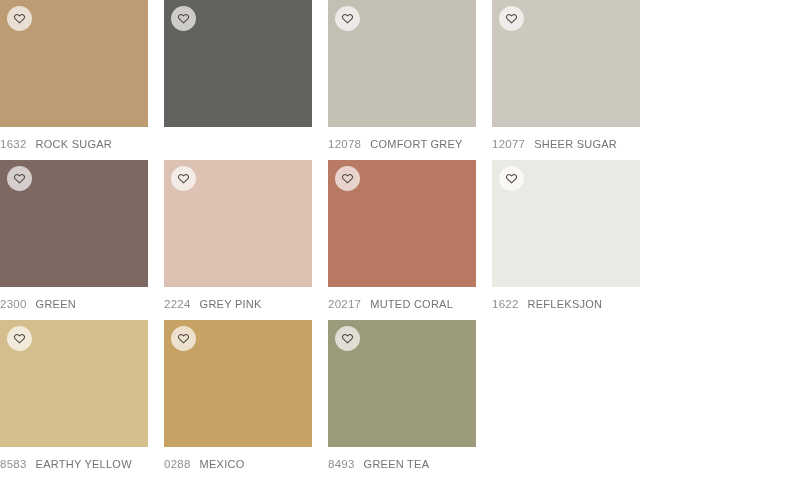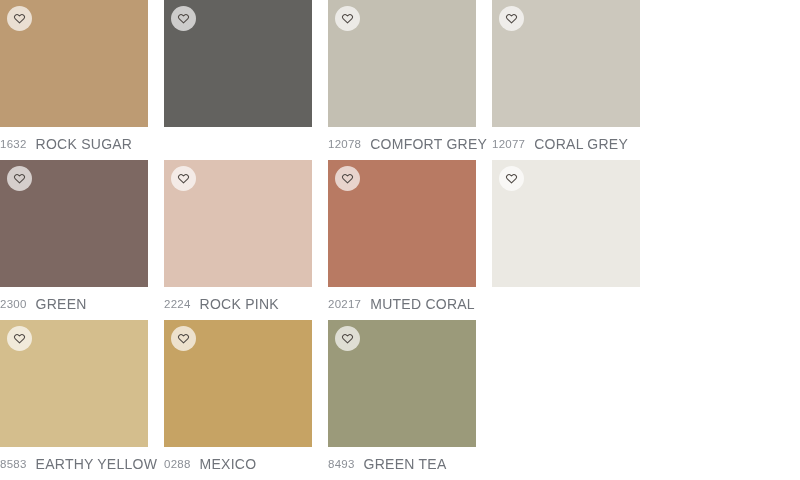--- a/index.html
+++ b/index.html
@@ -82,21 +82,21 @@
     color: #7b7f86;
   }
 
   .swatch-code {
     color: #8b8f96;
     font-size: 11.5px;
   }
 
   .swatch-name {
     color: #6f737a;
-    font-size: 14px;
+    font-size: 11px;
     margin-left: 9px;
   }
 </style>
 </head>
 <body>
 
 <div id="swatch-grid" style="background: rgb(255, 255, 255);">
   <div class="swatch-card">
     <div class="swatch-color" style="background: rgb(189, 155, 115);">
       <div class="fav-badge">
@@ -146,21 +146,21 @@
       <div class="fav-badge">
         <span>
           <svg viewBox="0 0 24 24" aria-hidden="true">
             <path d="M12 20.2 4.2 12.6a4.6 4.6 0 0 1 0-6.5 4.6 4.6 0 0 1 6.5 0l1.3 1.3 1.3-1.3a4.6 4.6 0 0 1 6.5 0 4.6 4.6 0 0 1 0 6.5z"></path>
           </svg>
         </span>
       </div>
     </div>
     <div class="swatch-label">
       <span class="swatch-code">12077</span>
-      <span class="swatch-name">CORAL GREY</span>
+      <span class="swatch-name">SHEER SUGAR</span>
     </div>
   </div>
 
   <div class="swatch-card">
     <div class="swatch-color" style="background: rgb(125, 104, 98);">
       <div class="fav-badge">
         <span>
           <svg viewBox="0 0 24 24" aria-hidden="true">
             <path d="M12 20.2 4.2 12.6a4.6 4.6 0 0 1 0-6.5 4.6 4.6 0 0 1 6.5 0l1.3 1.3 1.3-1.3a4.6 4.6 0 0 1 6.5 0 4.6 4.6 0 0 1 0 6.5z"></path>
           </svg>
@@ -178,21 +178,21 @@
       <div class="fav-badge">
         <span>
           <svg viewBox="0 0 24 24" aria-hidden="true">
             <path d="M12 20.2 4.2 12.6a4.6 4.6 0 0 1 0-6.5 4.6 4.6 0 0 1 6.5 0l1.3 1.3 1.3-1.3a4.6 4.6 0 0 1 6.5 0 4.6 4.6 0 0 1 0 6.5z"></path>
           </svg>
         </span>
       </div>
     </div>
     <div class="swatch-label">
       <span class="swatch-code">2224</span>
-      <span class="swatch-name">ROCK PINK</span>
+      <span class="swatch-name">GREY PINK</span>
     </div>
   </div>
 
   <div class="swatch-card">
     <div class="swatch-color" style="background: rgb(184, 122, 99);">
       <div class="fav-badge">
         <span>
           <svg viewBox="0 0 24 24" aria-hidden="true">
             <path d="M12 20.2 4.2 12.6a4.6 4.6 0 0 1 0-6.5 4.6 4.6 0 0 1 6.5 0l1.3 1.3 1.3-1.3a4.6 4.6 0 0 1 6.5 0 4.6 4.6 0 0 1 0 6.5z"></path>
           </svg>
@@ -208,20 +208,24 @@
   <div class="swatch-card">
     <div class="swatch-color" style="background: rgb(235, 233, 227);">
       <div class="fav-badge">
         <span>
           <svg viewBox="0 0 24 24" aria-hidden="true">
             <path d="M12 20.2 4.2 12.6a4.6 4.6 0 0 1 0-6.5 4.6 4.6 0 0 1 6.5 0l1.3 1.3 1.3-1.3a4.6 4.6 0 0 1 6.5 0 4.6 4.6 0 0 1 0 6.5z"></path>
           </svg>
         </span>
       </div>
     </div>
+    <div class="swatch-label">
+      <span class="swatch-code">1622</span>
+      <span class="swatch-name">REFLEKSJON</span>
+    </div>
   </div>
 
   <div class="swatch-card">
     <div class="swatch-color" style="background: rgb(212, 190, 141);">
       <div class="fav-badge">
         <span>
           <svg viewBox="0 0 24 24" aria-hidden="true">
             <path d="M12 20.2 4.2 12.6a4.6 4.6 0 0 1 0-6.5 4.6 4.6 0 0 1 6.5 0l1.3 1.3 1.3-1.3a4.6 4.6 0 0 1 6.5 0 4.6 4.6 0 0 1 0 6.5z"></path>
           </svg>
         </span>

